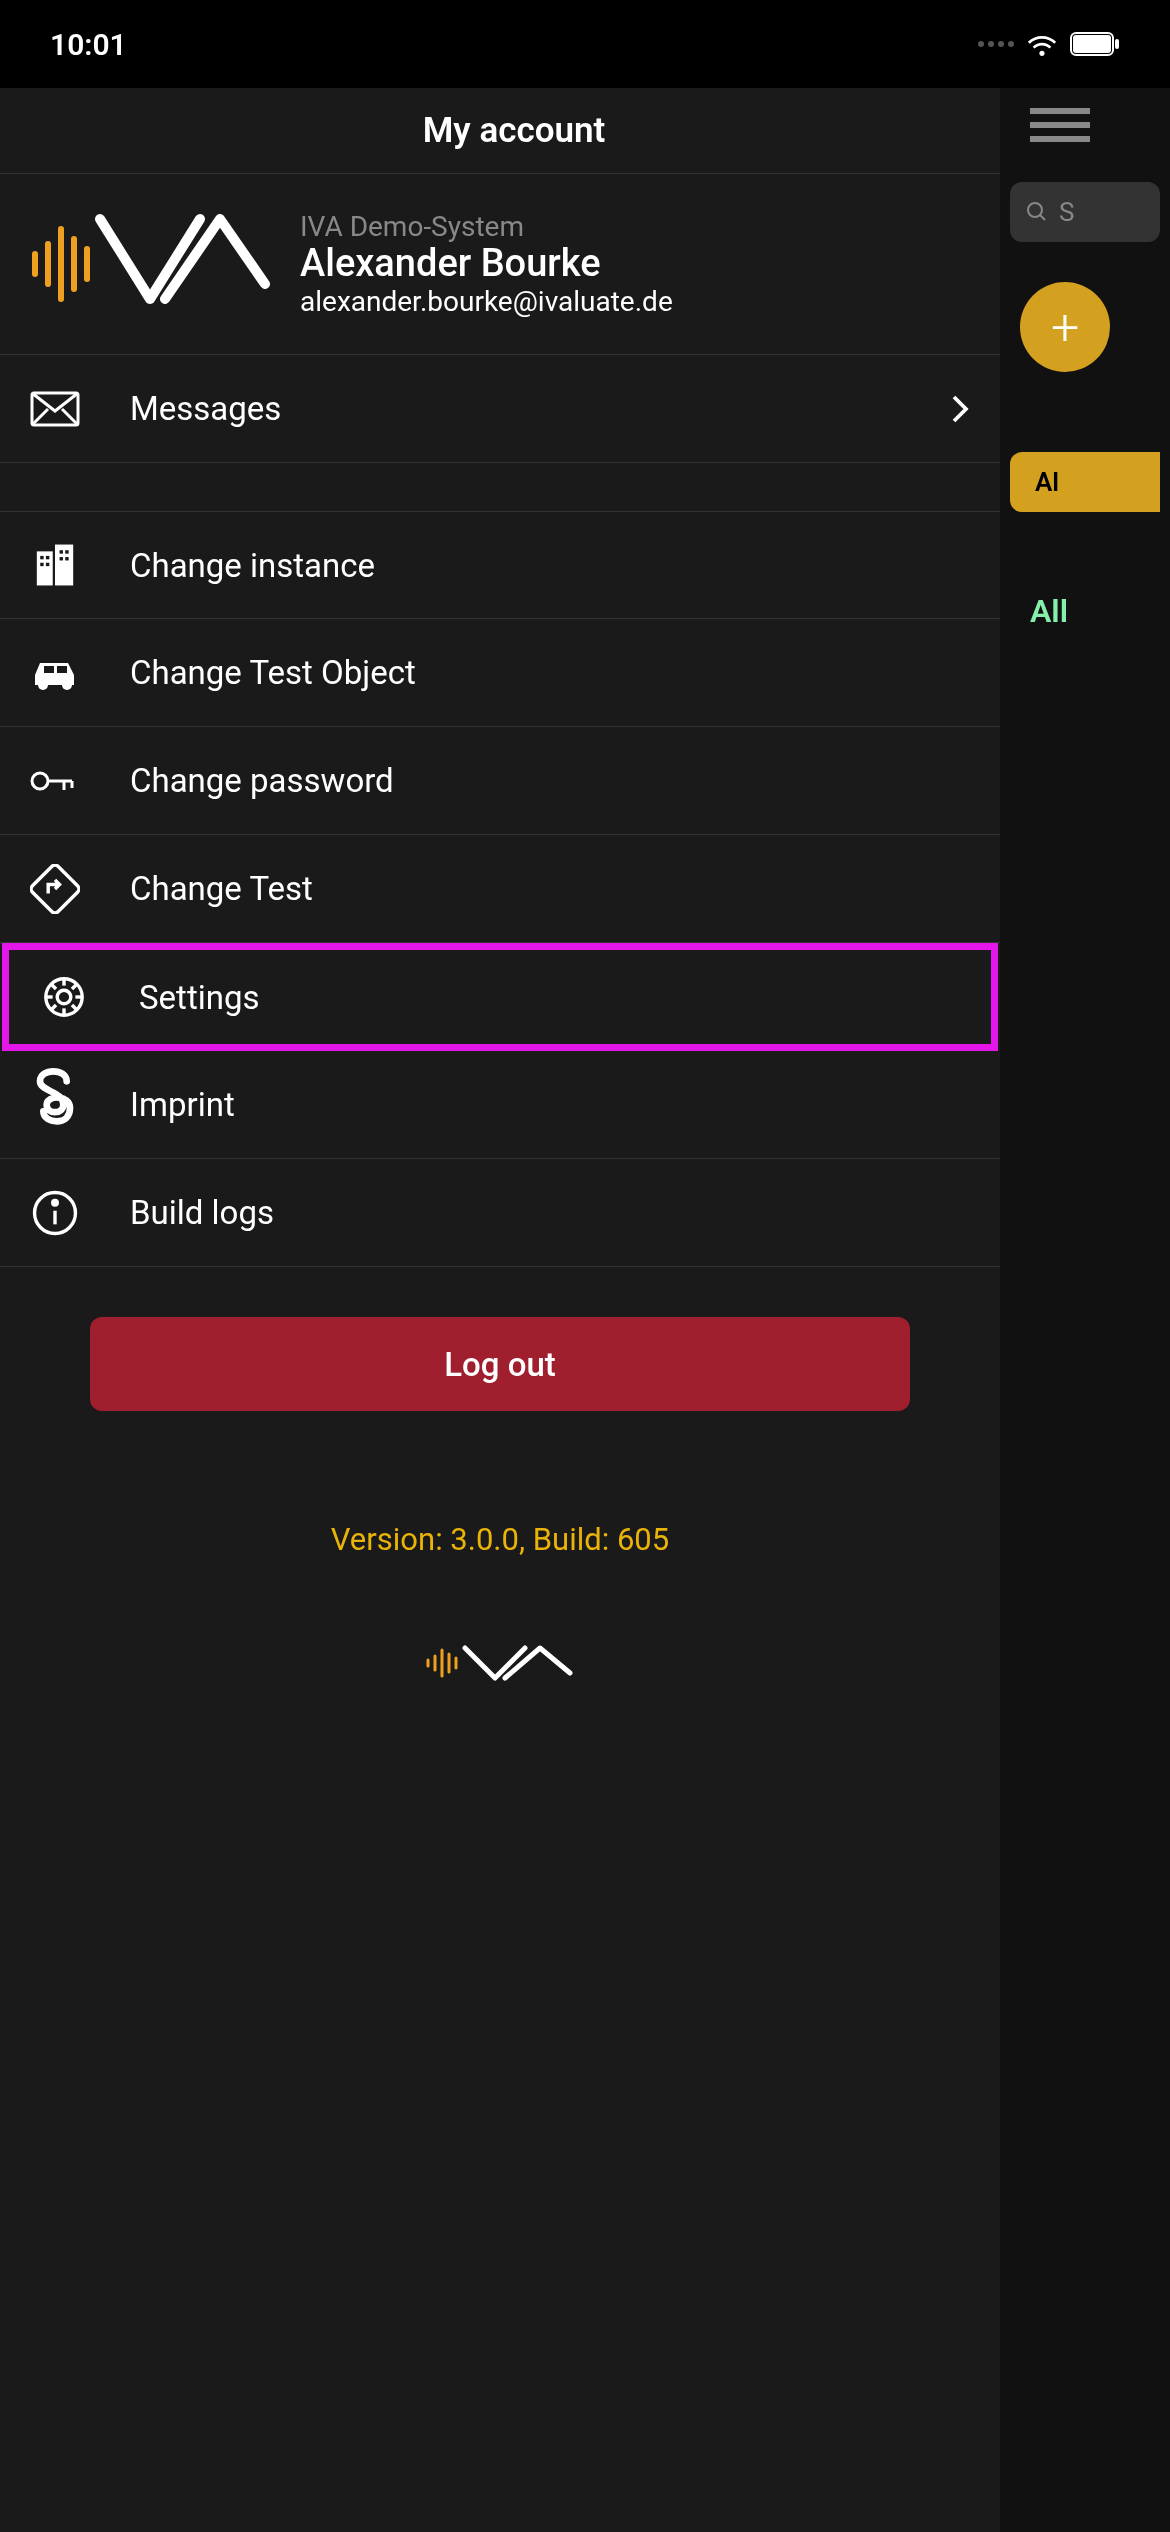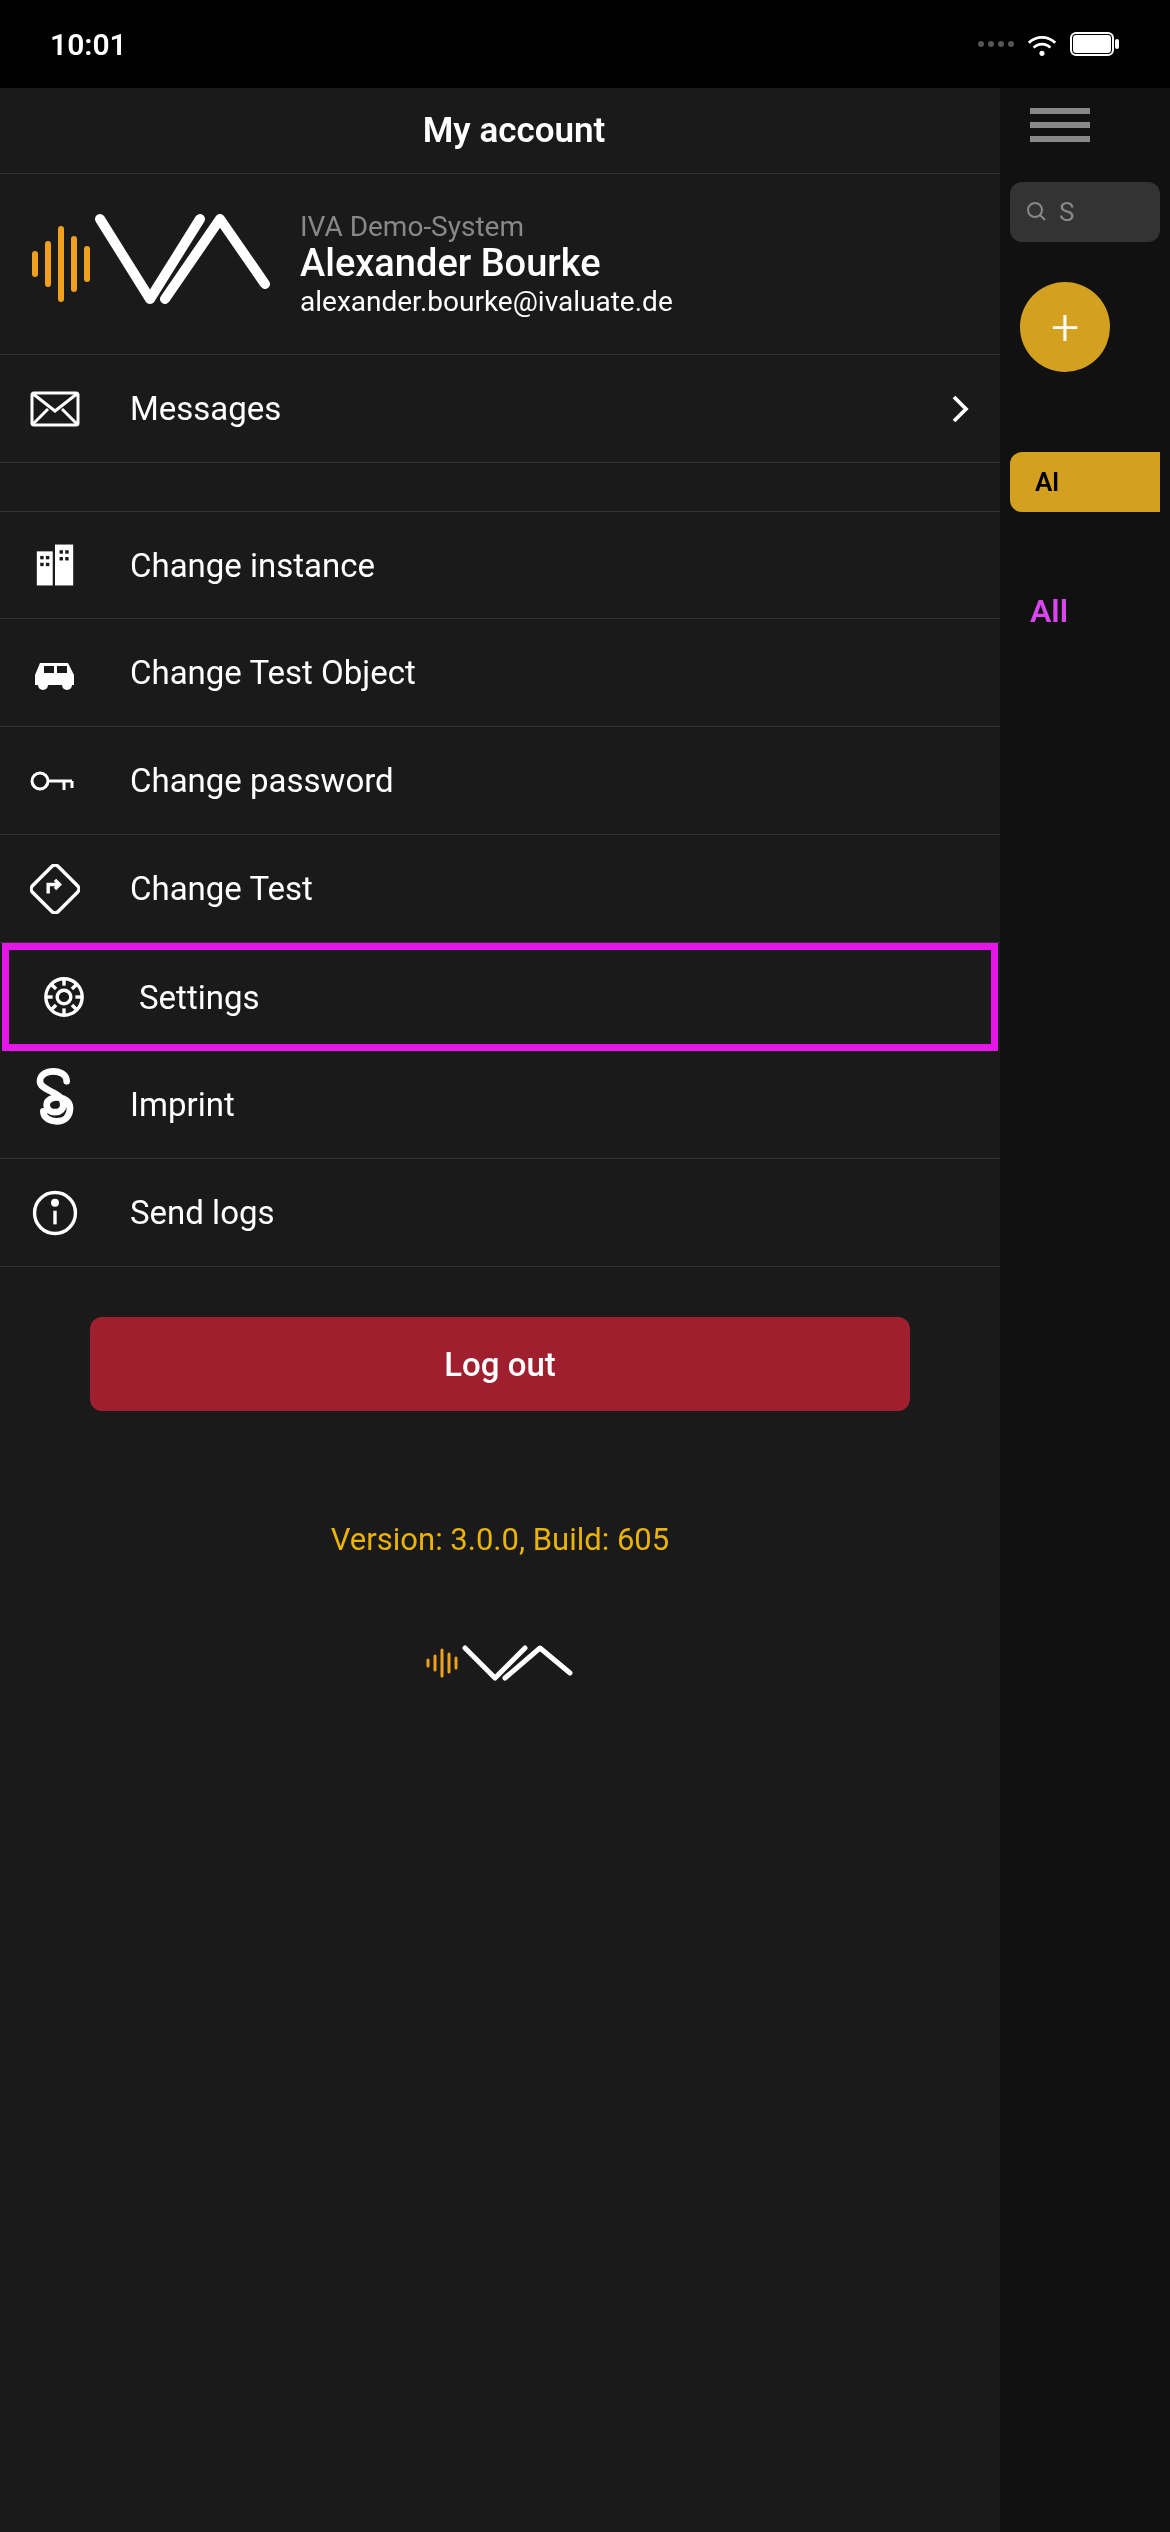--- a/index.html
+++ b/index.html
@@ -232,21 +232,21 @@
       height: 60px;
       display: flex;
       align-items: center;
       padding-left: 25px;
       color: #000;
       font-size: 26px;
       font-weight: 600;
       margin-bottom: 80px;
     }
     .all-text {
-      color: #d946ef;
+      color: #86efac;
       font-size: 32px;
       font-weight: 600;
       margin-left: 20px;
     }
   </style>
 </head>
 <body>
 
 <div class="status-bar">
   <div class="status-time">10:01</div>
@@ -416,21 +416,21 @@
   </div>
 
   <div class="menu-item">
     <div class="menu-icon">
       <svg viewBox="0 0 44 44" fill="none" stroke="#fff" stroke-width="3">
         <circle cx="22" cy="22" r="18"></circle>
         <circle cx="22" cy="13" r="2" fill="#fff"></circle>
         <line x1="22" y1="20" x2="22" y2="32"></line>
       </svg>
     </div>
-    <div class="menu-label">Send logs</div>
+    <div class="menu-label">Build logs</div>
   </div>
 
   <div class="logout-section">
     <button class="logout-button">Log out</button>
   </div>
 
   <div class="version-text">Version: 3.0.0, Build: 605</div>
 
   <div class="footer-logo">
     <svg width="150" height="50" viewBox="0 0 150 50" fill="none">

